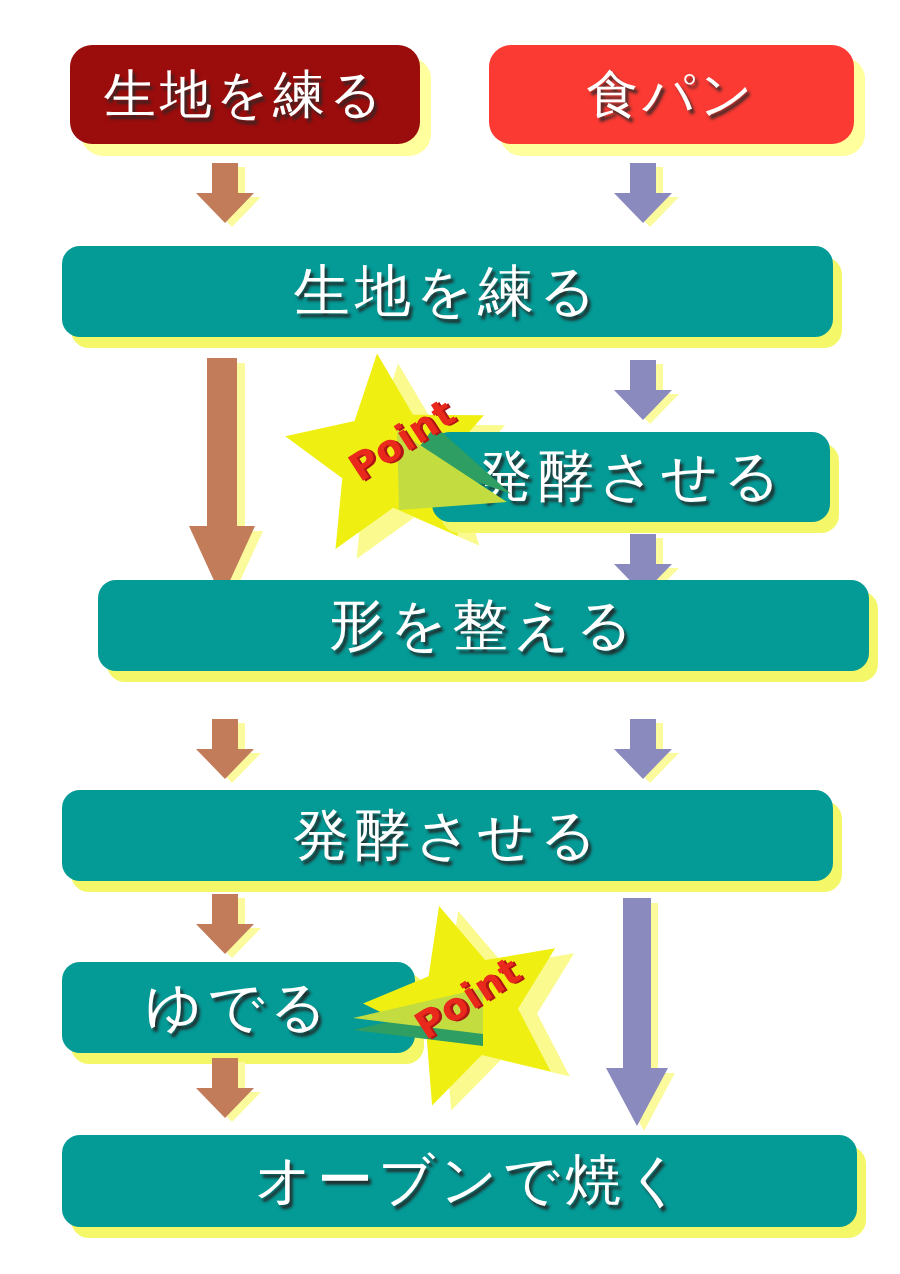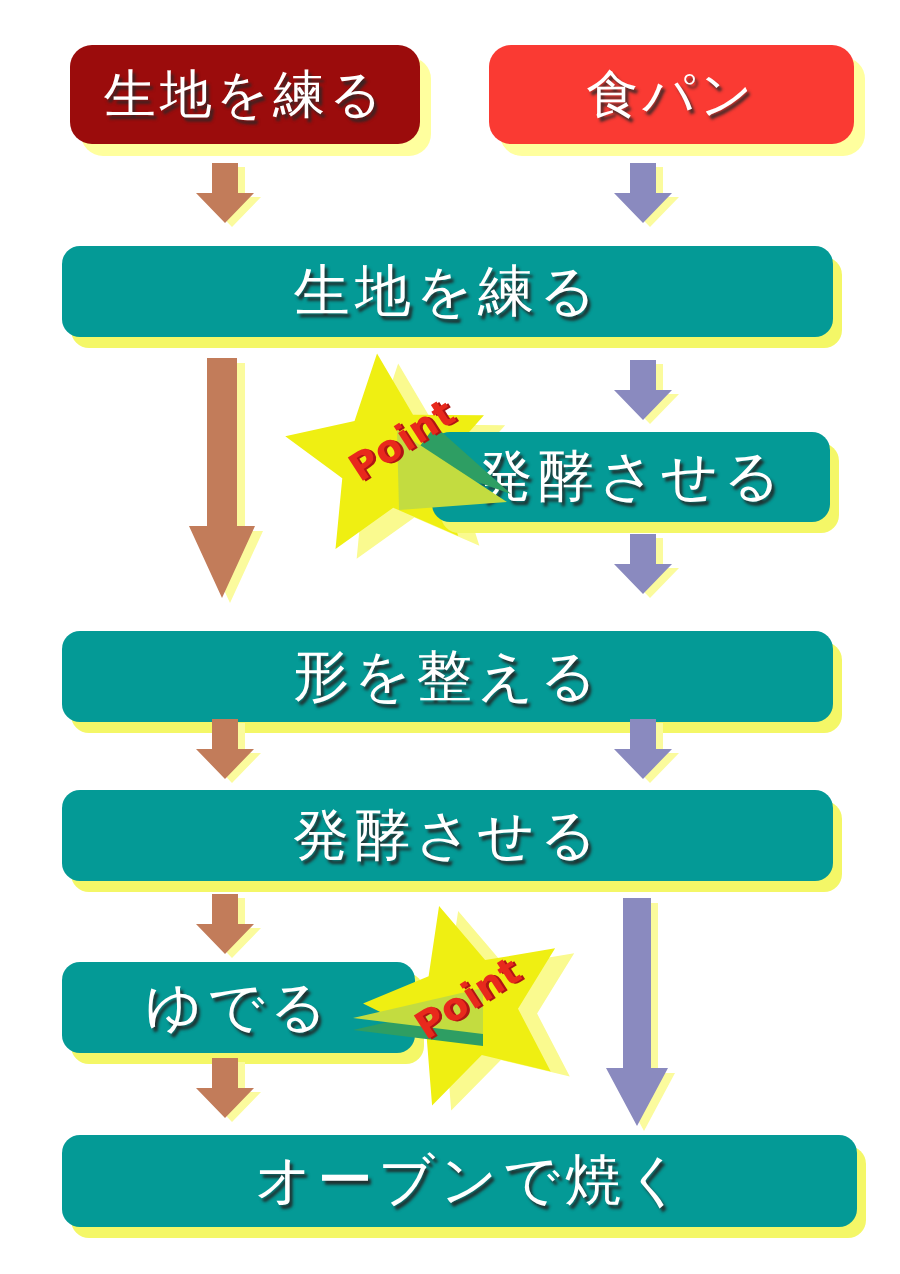--- a/index.html
+++ b/index.html
@@ -24,21 +24,21 @@
     box-shadow:11px 12px 0 var(--header-shadow-yellow);
   }
   .bagel{left:70px;top:45px;width:350px;background:var(--maroon);}
   .bread{left:465px;top:45px;width:365px;background:var(--red);margin-left:24px;}
   .step-box{
     background:var(--teal);border-radius:18px;font-size:56px;letter-spacing:5px;
     text-shadow:3px 4px 3px rgba(35,35,35,0.9);
     box-shadow:9px 11px 0 var(--box-shadow-yellow);
   }
   .wide{left:62px;width:771px;height:91px;}
-  .knead{top:246px;} .shape{top:631px;} .ferment2{top:790px;} .bake{top:1135px;height:92px;padding-left:24px;}
+  .knead{top:246px;} .shape{top:580px;margin-left:36px;} .ferment2{top:790px;} .bake{top:1135px;height:92px;padding-left:24px;}
   .ferment1{left:432px;top:432px;width:398px;height:90px;}
   .boil{left:62px;top:962px;width:353px;height:91px;}
   .arrow{position:absolute;}
   .star{position:absolute;}
   .wedge{position:absolute;}
   .point-label{
     position:absolute;font-family:"DejaVu Sans",sans-serif;font-weight:bold;
     font-size:38px;color:var(--point-red);letter-spacing:1px;
     text-shadow:2px 2px 0 #B01414;transform:rotate(-33deg);
     width:160px;text-align:center;

